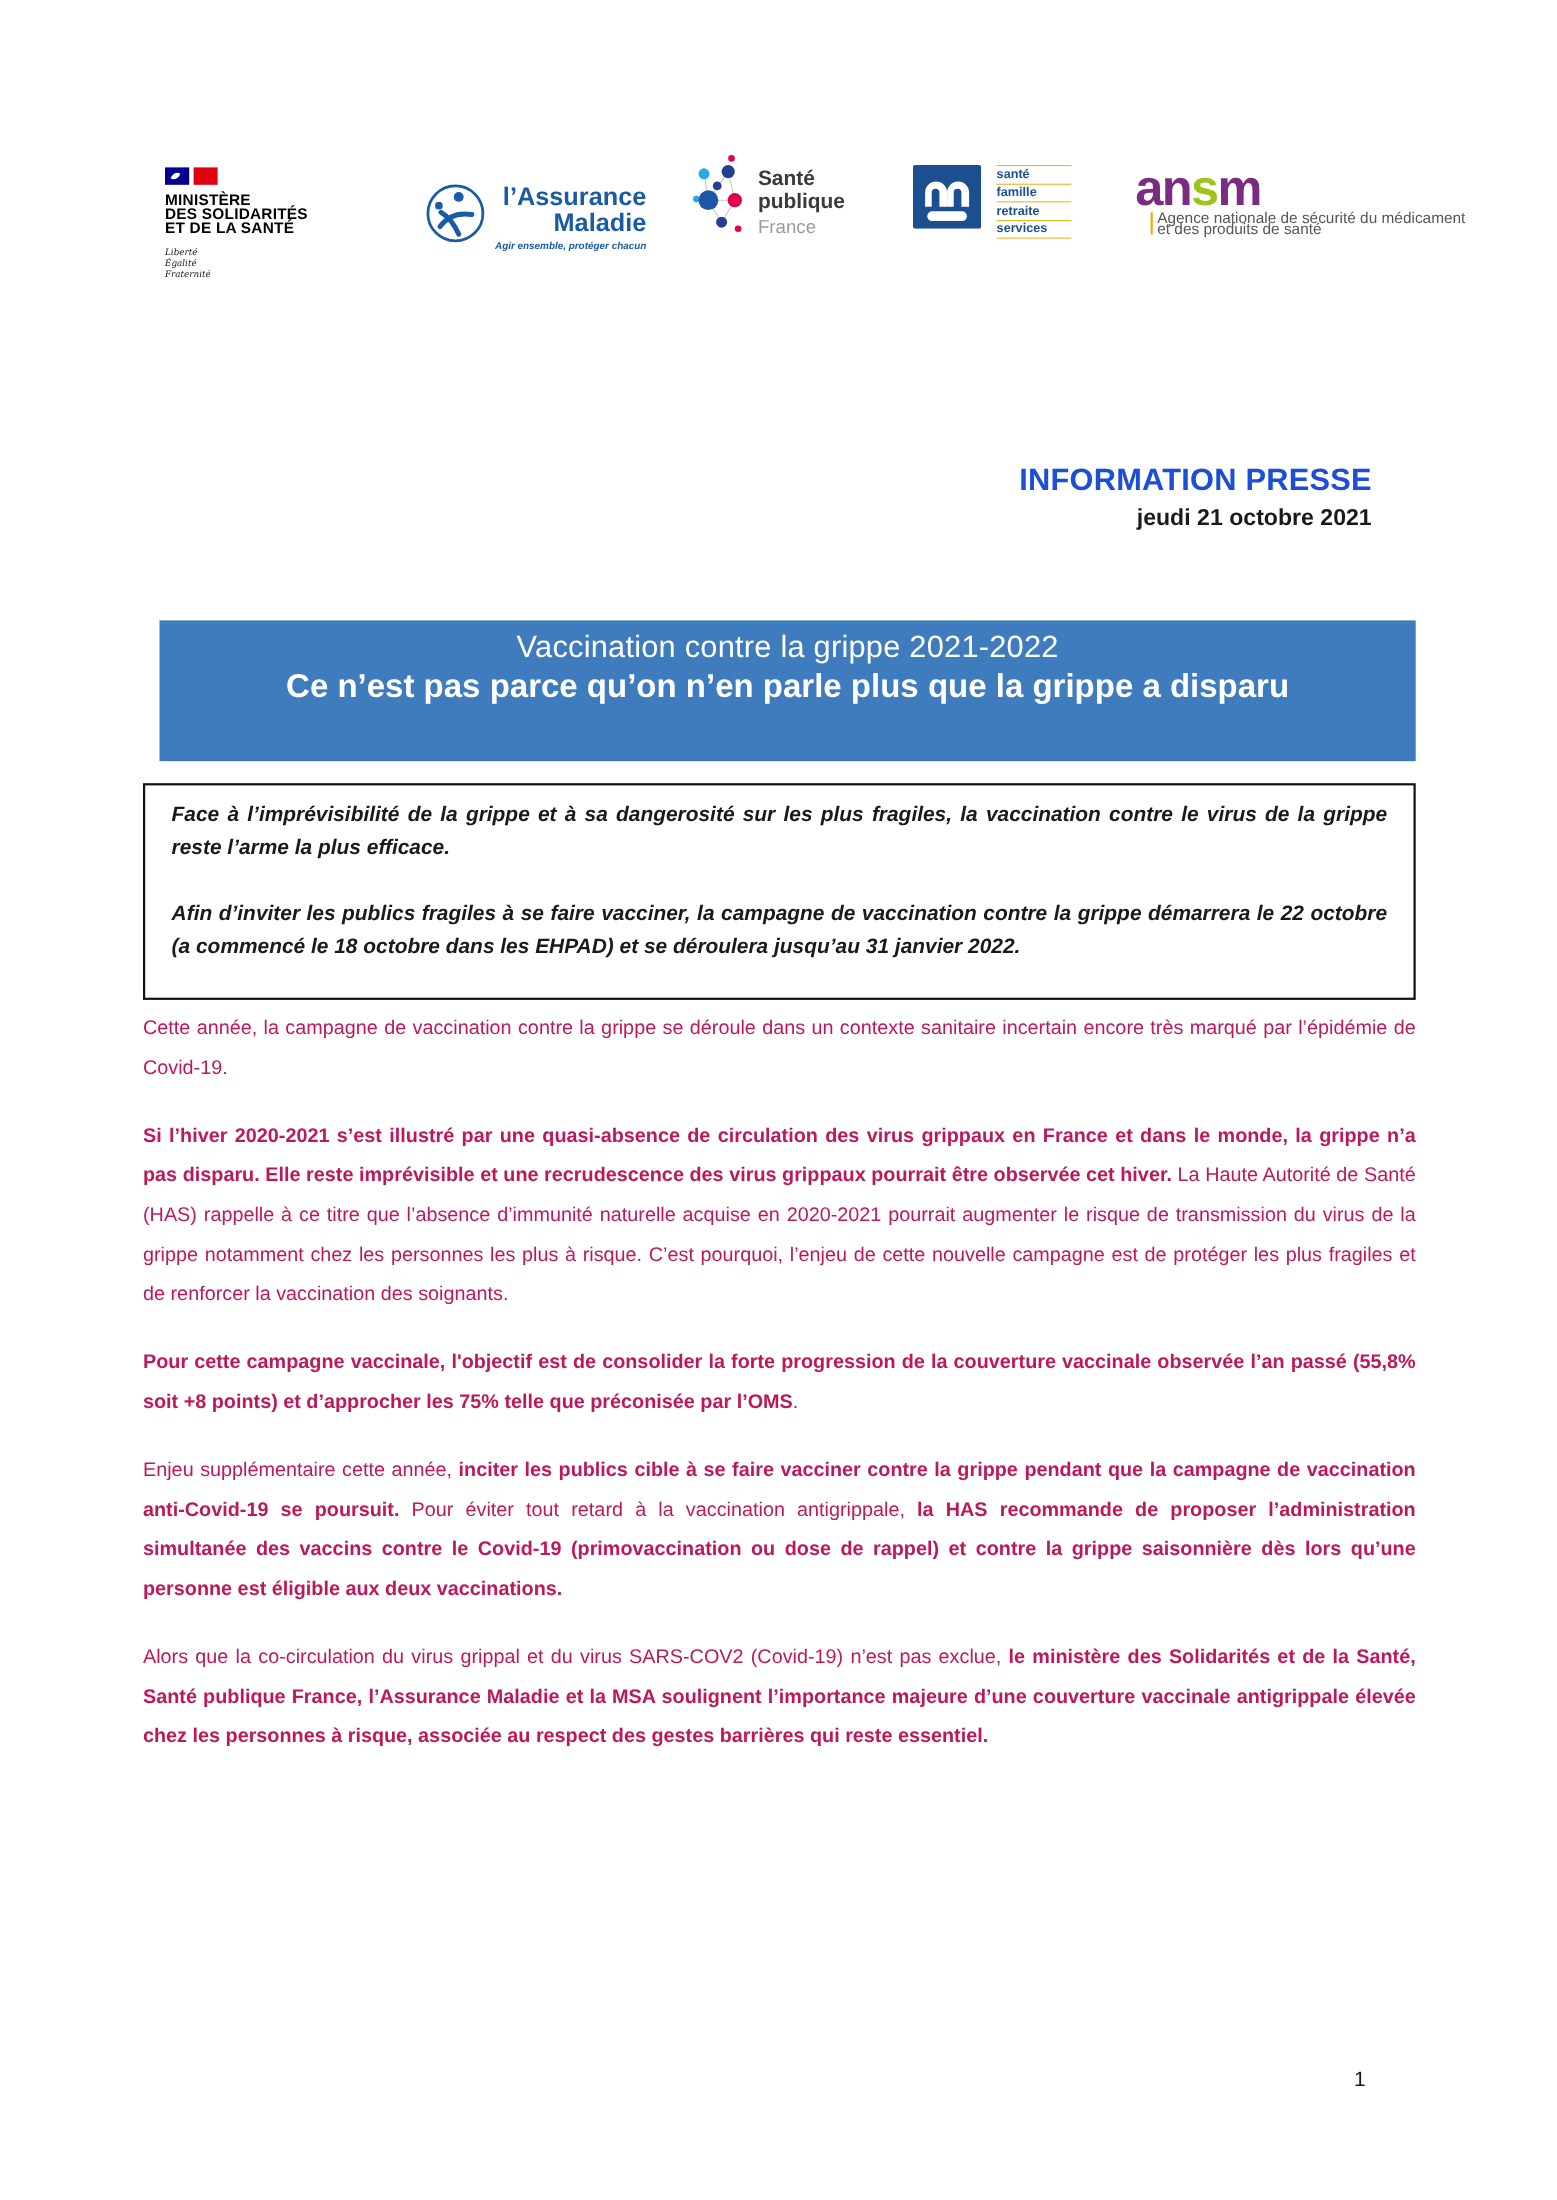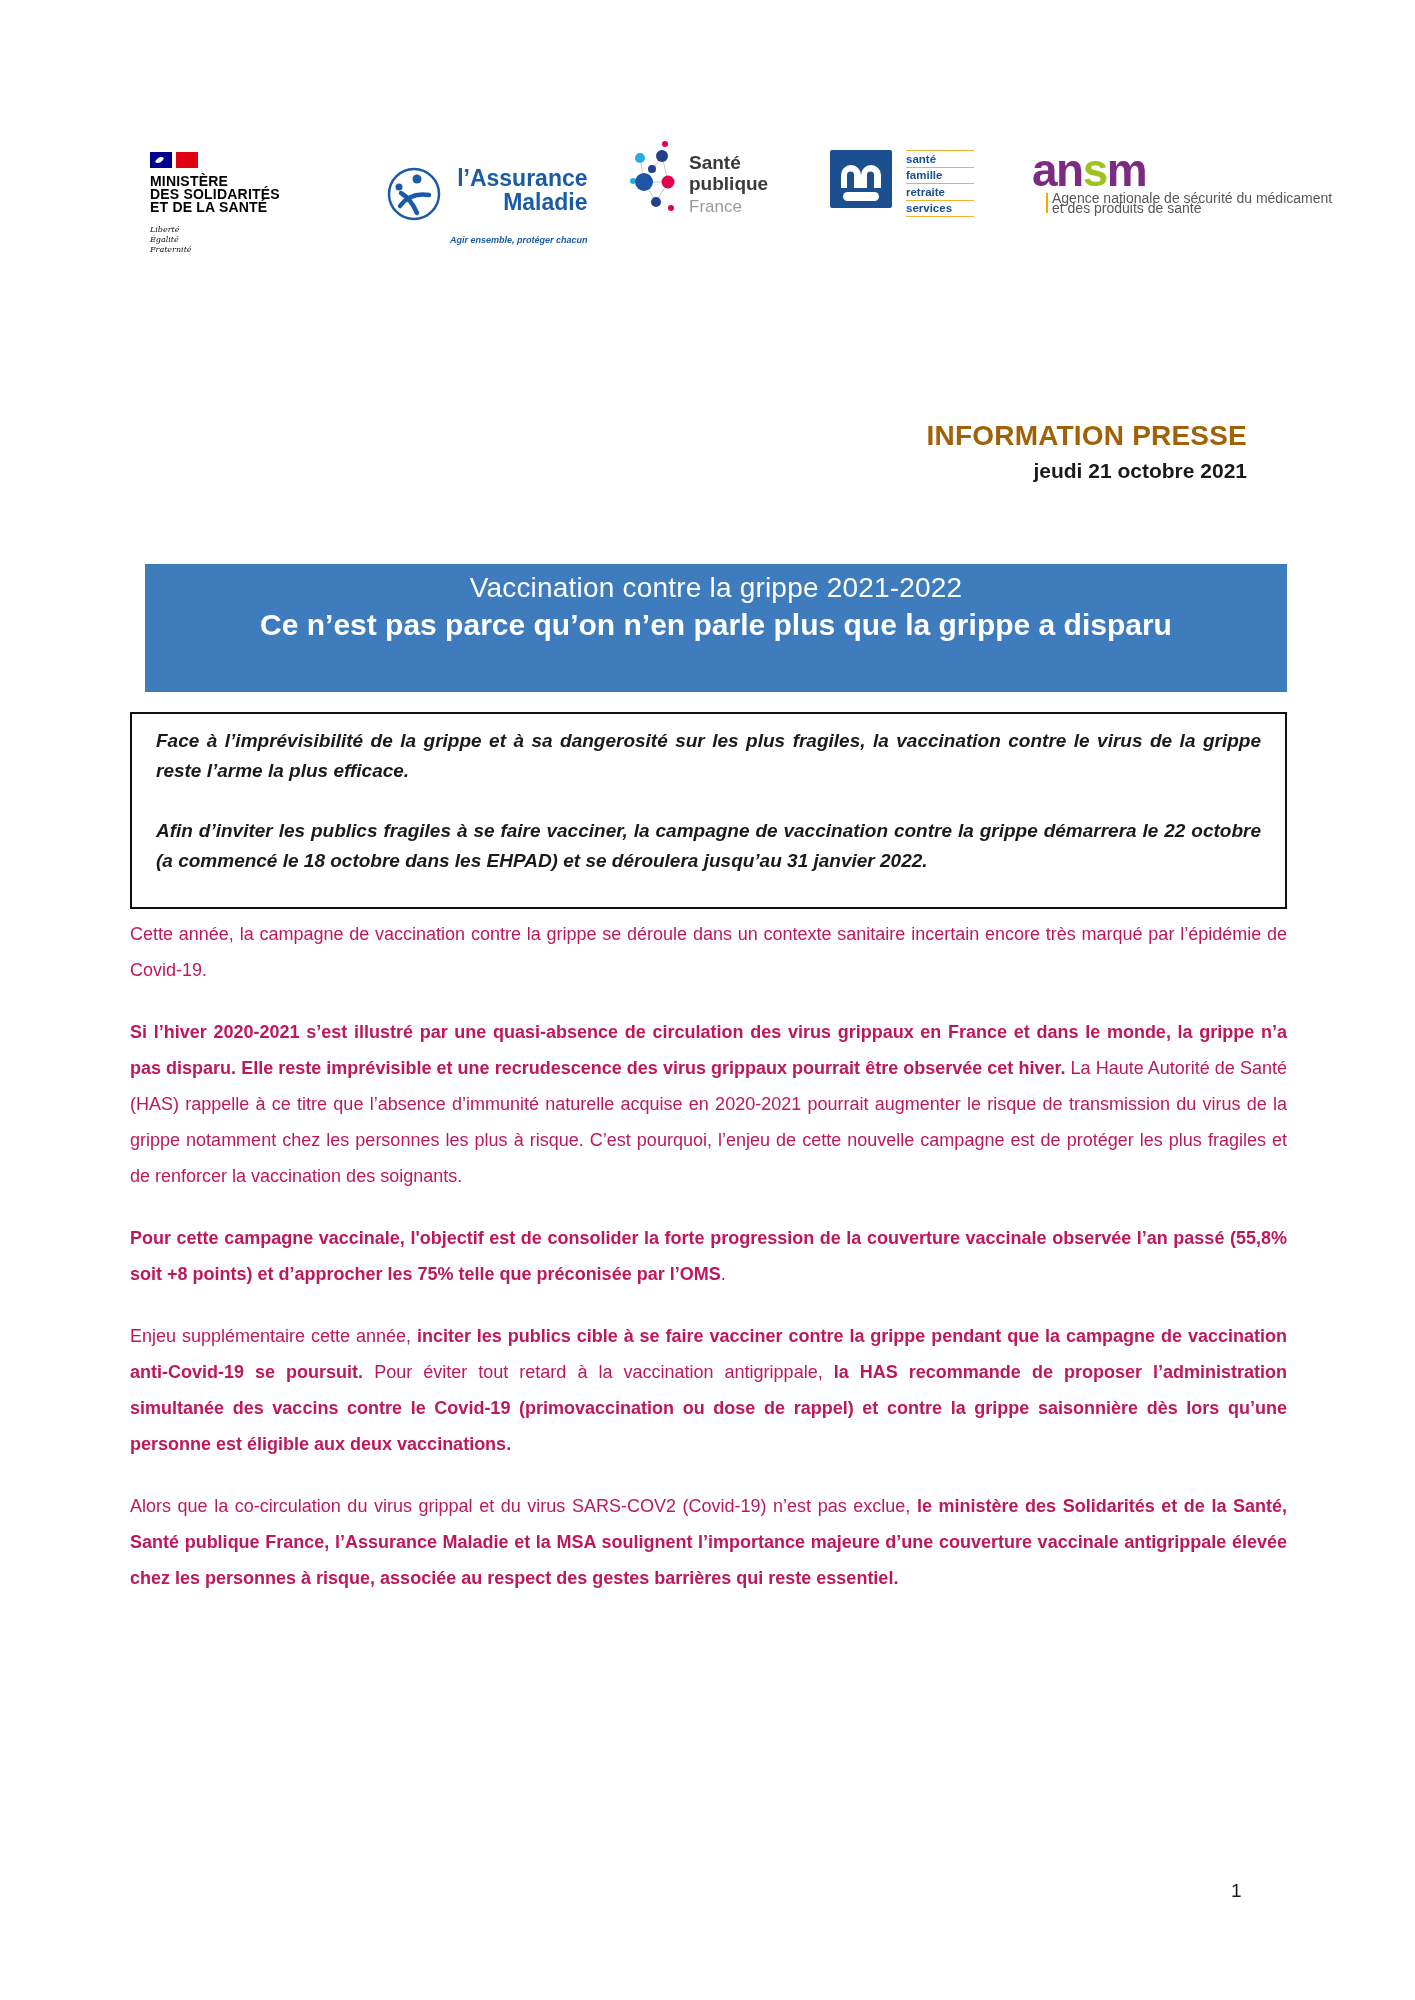--- a/index.html
+++ b/index.html
@@ -12,39 +12,39 @@
   .logo { position:absolute; }
 
   .lg-min { left:150px; top:152px; width:140px; }
   .min-flag svg { display:block; }
   .min-name { margin-top:5px; font-weight:700; font-size:14px; line-height:13px; letter-spacing:0.2px; color:#000; }
   .min-motto { margin-top:11px; font-family:"DejaVu Serif", serif; font-style:italic; font-size:8px; line-height:10px; color:#141414; }
 
   .lg-am { left:386px; top:166px; display:flex; align-items:flex-start; }
   .am-text { margin-left:8px; }
   .am-name { color:#1a5ba6; font-weight:700; font-size:23px; line-height:24px;text-align:right; }
-  .am-tag { color:#1a5ba6; font-weight:700; font-style:italic; font-size:9px; margin-top:21px; }
+  .am-tag { color:#1a5ba6; font-weight:700; font-style:italic; font-size:9px; margin-top:4px; }
 
   .lg-spf { left:628px; top:138px; display:flex; }
   .spf-text { margin-left:7px; margin-top:14px; font-size:19px; font-weight:700; color:#3a3a39; line-height:21px; }
   .spf-france { font-weight:400; color:#9b9b9a; font-size:17px; margin-top:2px; }
 
   .lg-msa { left:830px; top:150px; display:flex; }
   .msa-items { margin-left:14px; width:68px; font-size:11.5px; font-weight:700; color:#1b4f90; line-height:13px; }
   .msa-item { border-top:1.5px solid #f0b32c; padding:1.5px 0 1px; }
   .msa-item:last-child { border-bottom:1.5px solid #f0b32c; }
 
   .lg-ansm { left:1032px; top:148px; }
   .ansm-word { font-size:46px; font-weight:700; letter-spacing:-1.5px; line-height:44px; color:#7c2b83; }
   .ansm-word .g { color:#9dc31c; }
   .ansm-tag { margin-top:1px; margin-left:14px; border-left:2.5px solid #f5a800; padding-left:4px; font-size:14px; line-height:10px; color:#575756; }
 
   
   .kicker-block { position:absolute; right:168px; top:420px; text-align:right; }
-  .kicker { font-size:28px; font-weight:700; letter-spacing:0.2px; color:#a16207; }
+  .kicker { font-size:28px; font-weight:700; letter-spacing:0.2px; color:#1d4ed8; }
   .kdate  { font-size:21px; font-weight:700; margin-top:7px; color:#1a1a1a; }
 
   
   .banner { position:absolute; left:145px; top:564px; width:1142px; height:128px;
             color:#fff; text-align:center; box-sizing:border-box; padding-top:8px; }
   .banner-l1 { font-size:28px; font-weight:400; letter-spacing:0.2px; }
   .banner-l2 { font-size:30px; font-weight:700; margin-top:4px; }
 
   
   .hbox { position:absolute; left:130px; top:712px; width:1157px; box-sizing:border-box;

